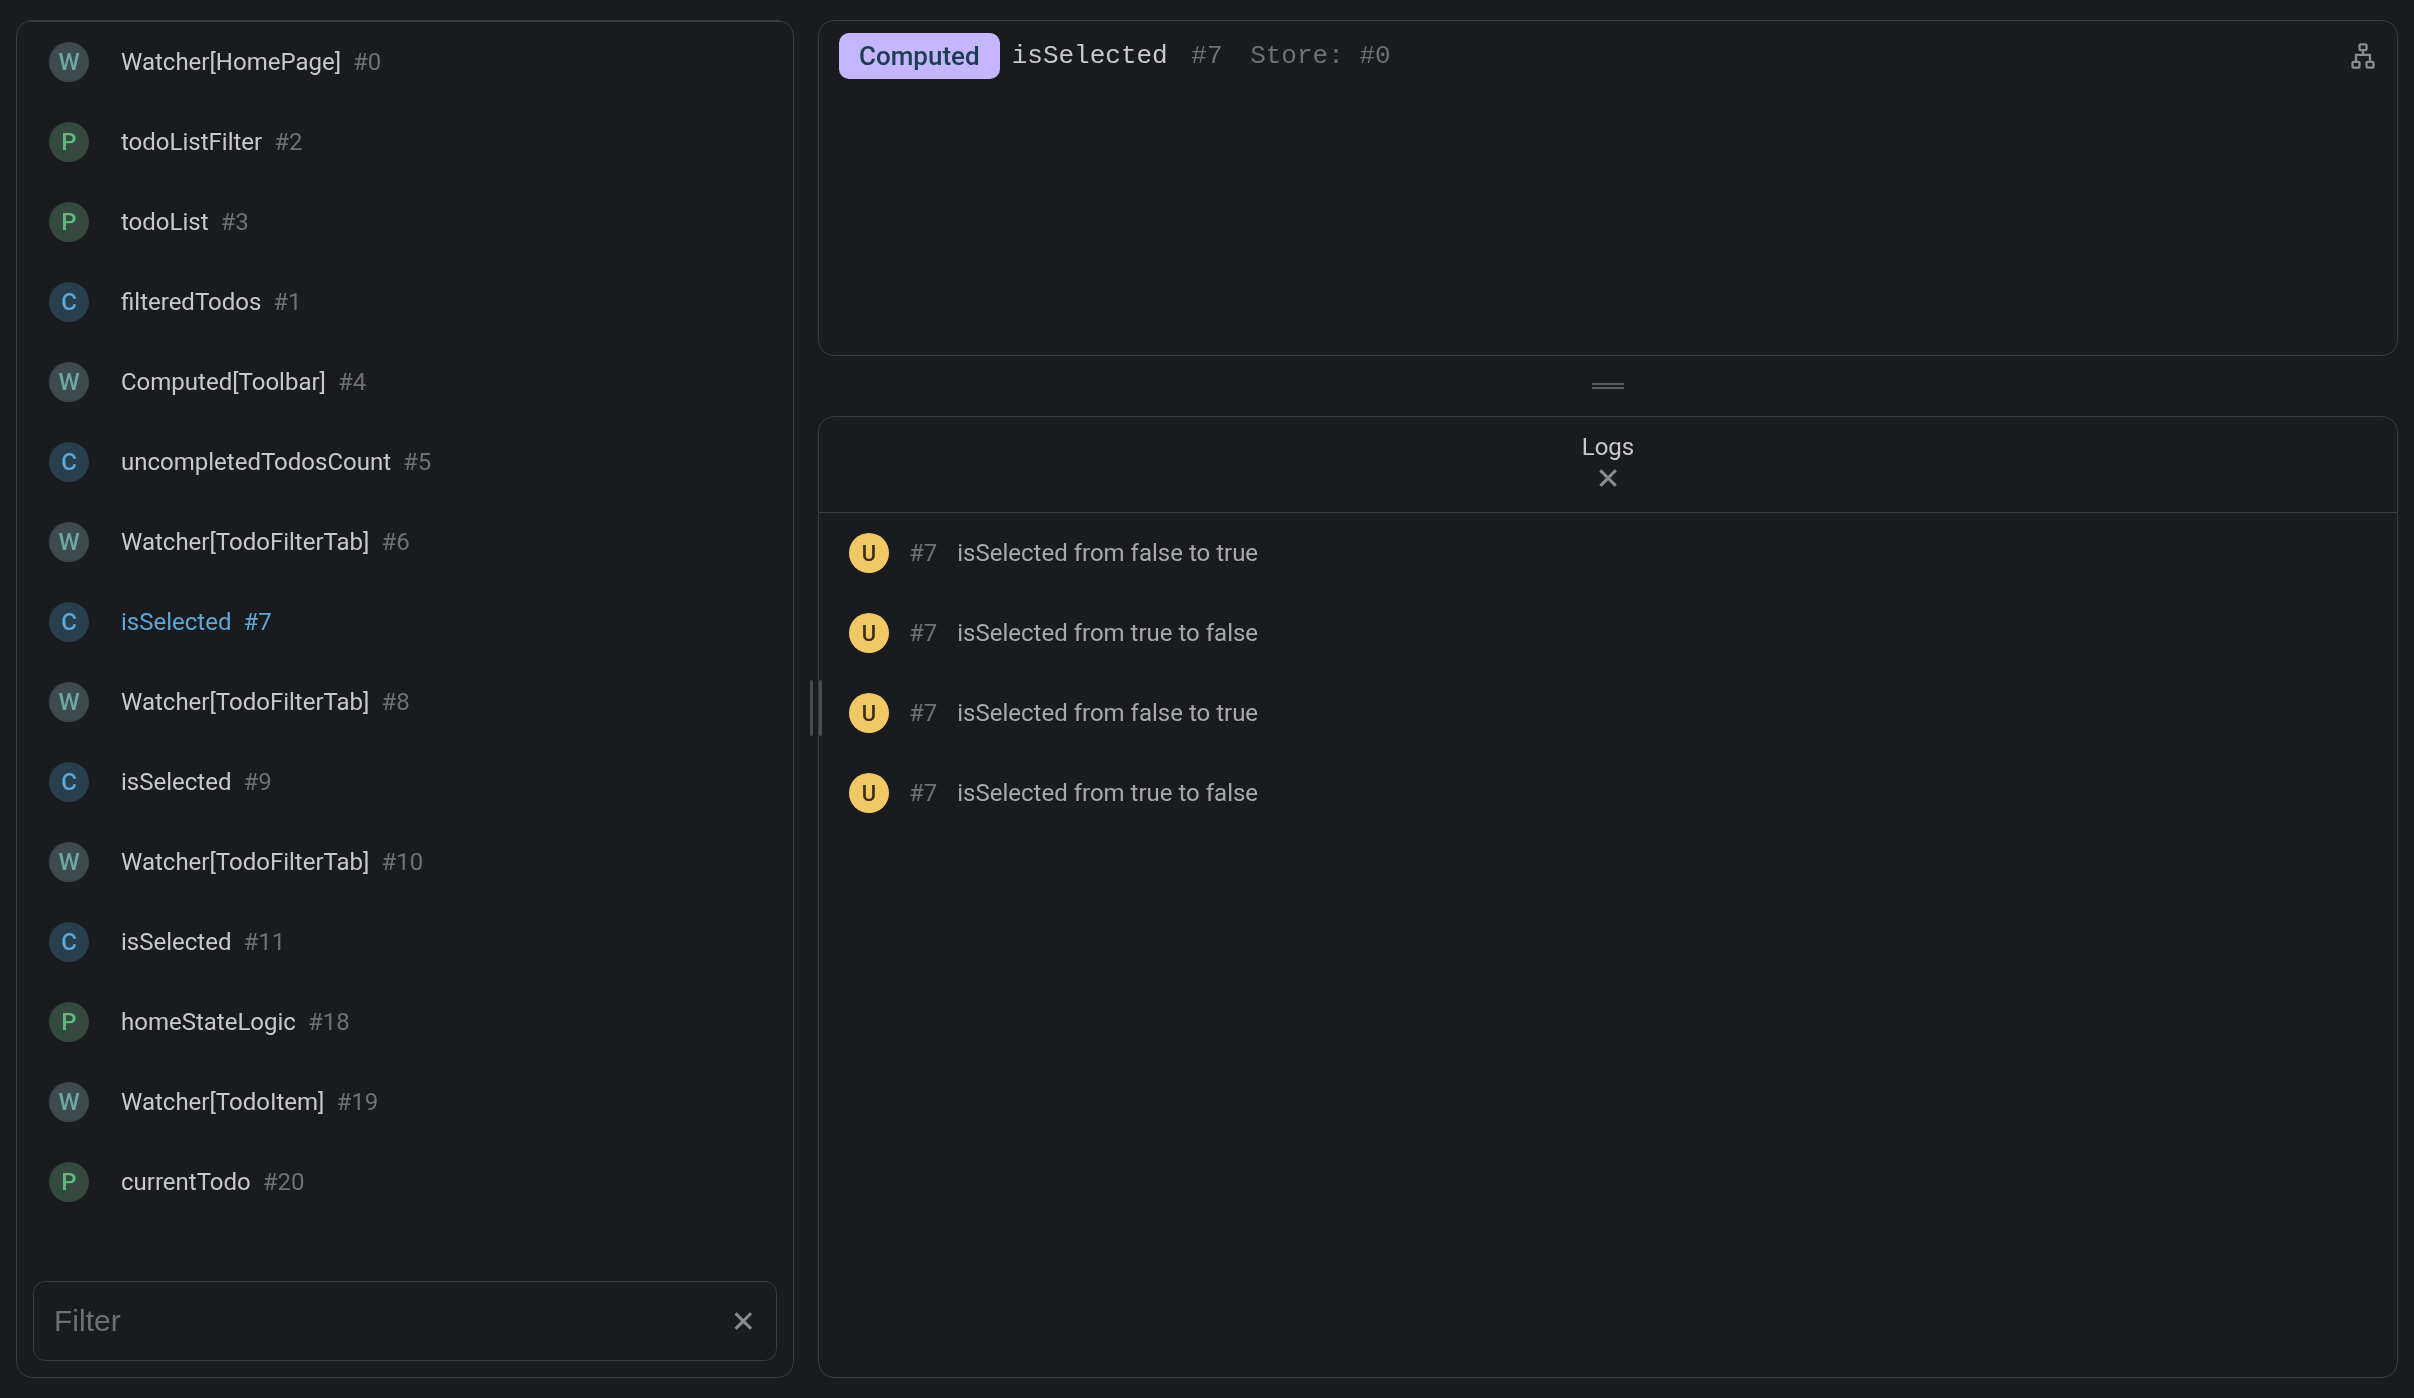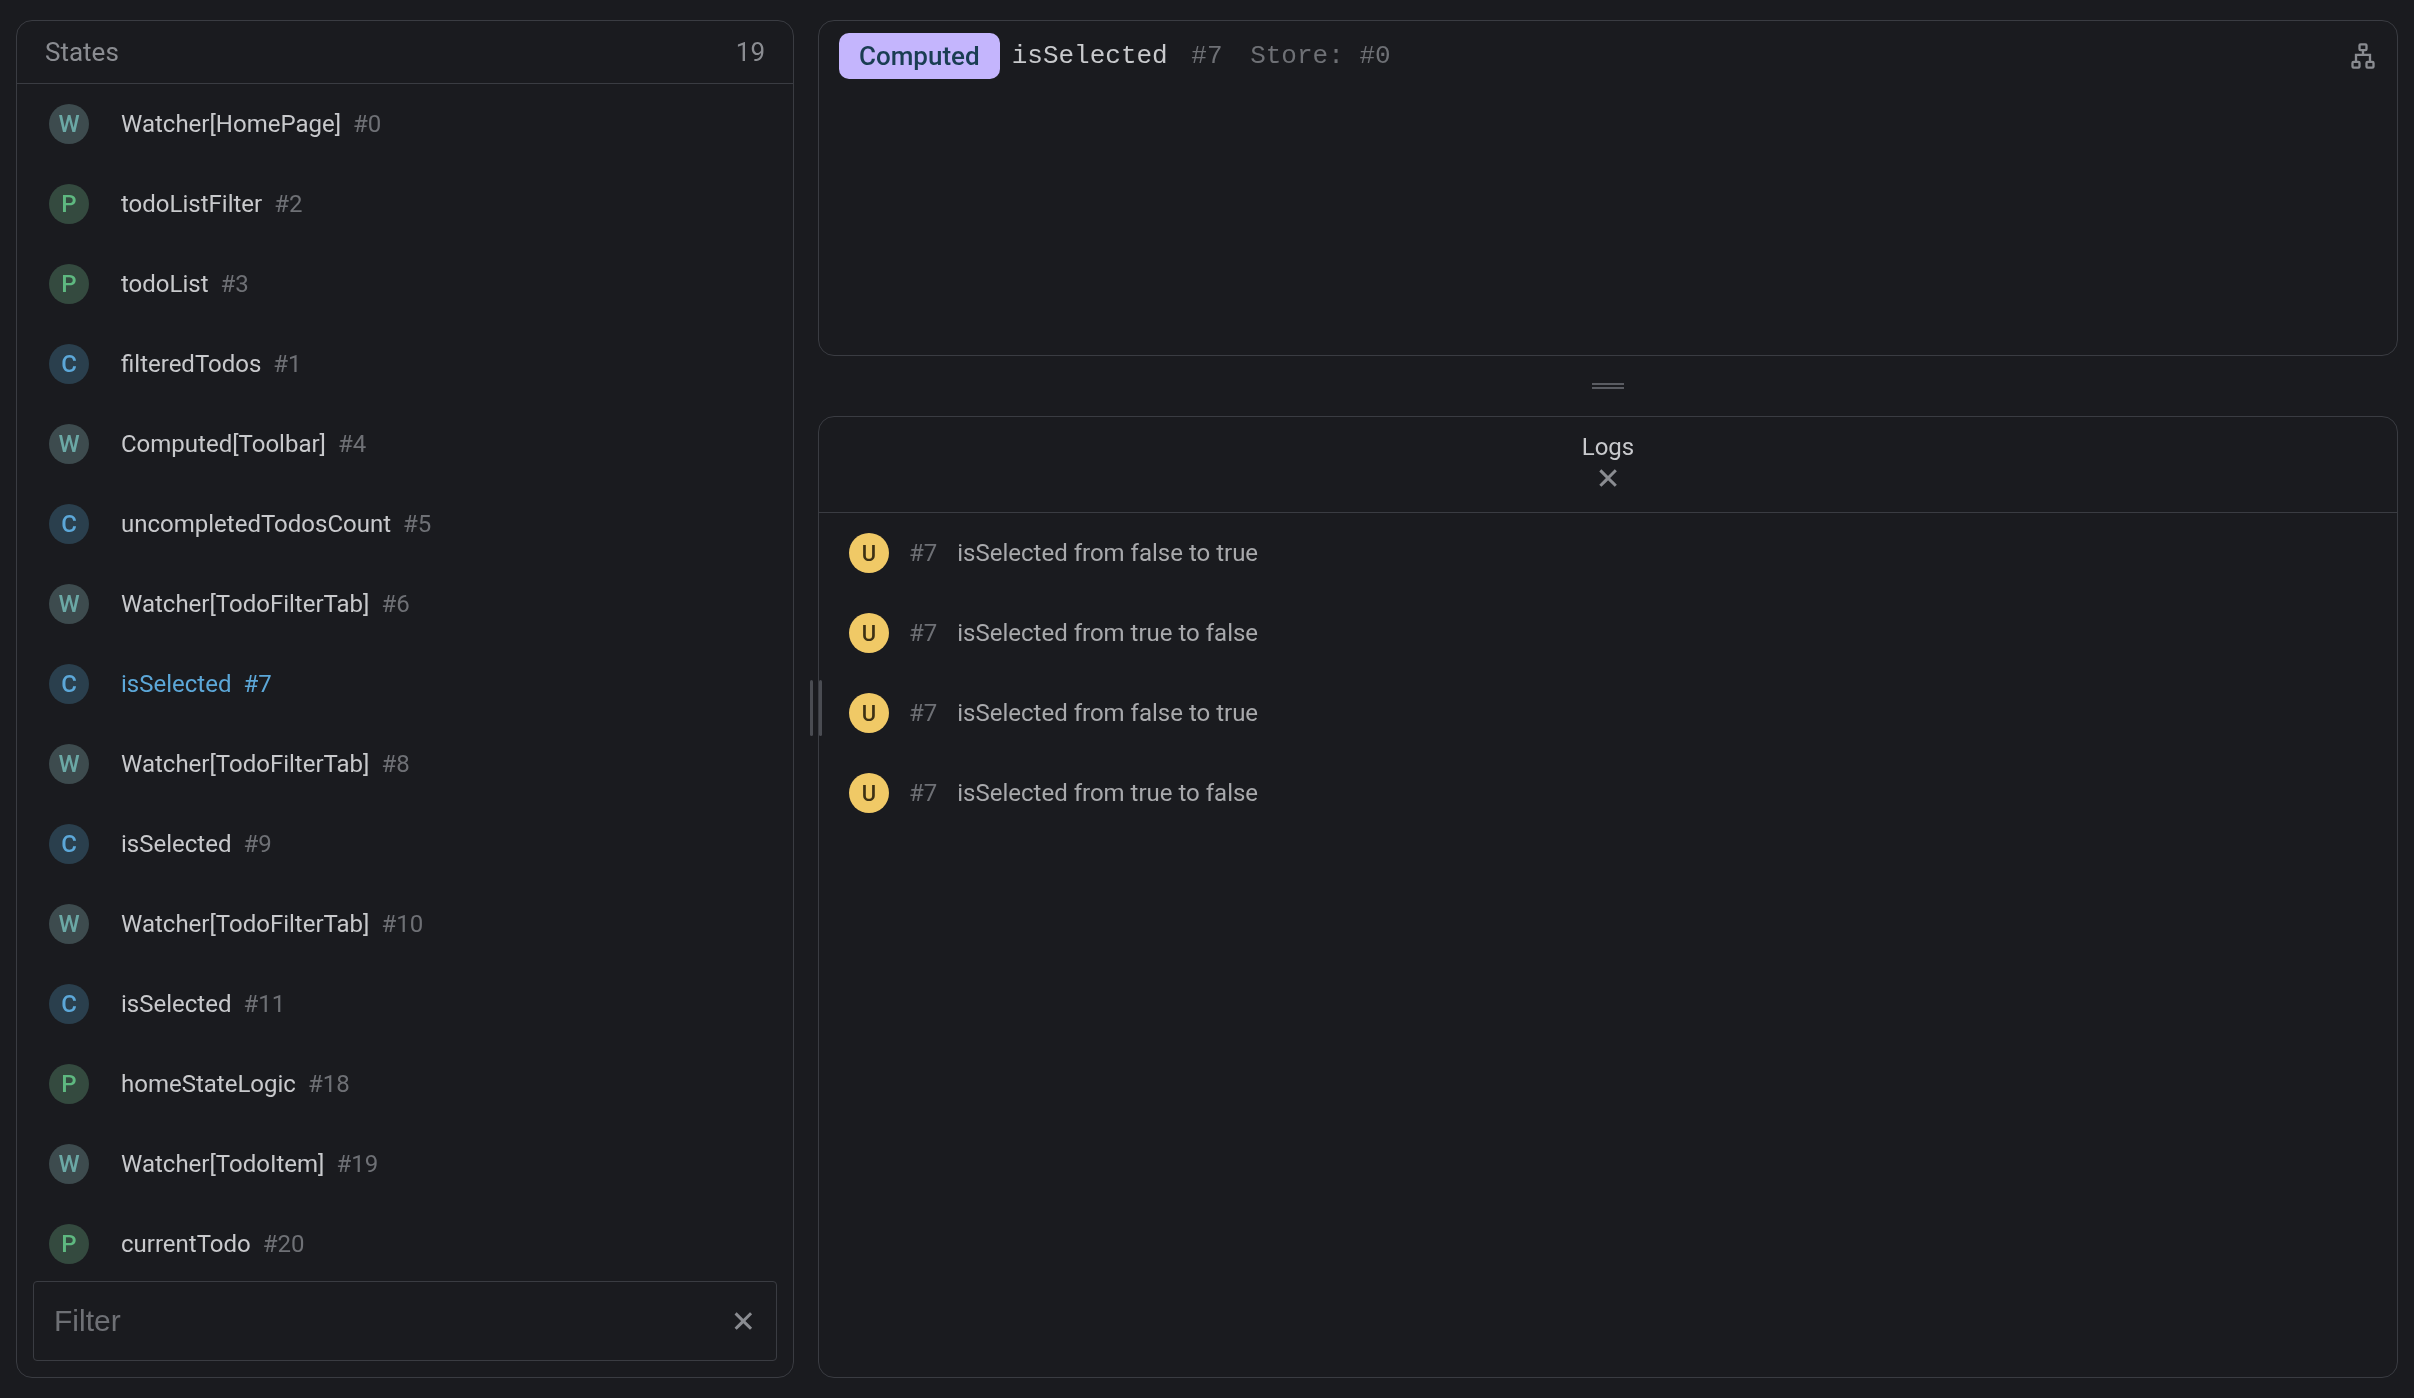--- a/index.html
+++ b/index.html
@@ -86,21 +86,21 @@
     .badge-c { background: #2a3f4d; color: #5ca7d8; }
     .state-item.selected .state-badge.badge-c { background: #2a3f4d; color: #5ca7d8; }
     .state-label { color: #c8c9cc; }
     .state-id { color: #6e7075; margin-left: 12px; }
     .filter-row {
       padding: 16px;
     }
     .filter-input-wrap {
       position: relative;
       border: 1px solid #3a3c42;
-      border-radius: 4px;
+      border-radius: 12px;
       height: 80px;
       display: flex;
       align-items: center;
       padding: 15px 20px;
     }
     .filter-input {
       background: transparent;
       border: none;
       outline: none;
       color: #c8c9cc;
@@ -206,24 +206,20 @@
       display: flex;
       gap: 6px;
     }
   </style>
 </head>
 <body>
 
 <div class="container">
 
   <div class="panel left-panel">
-    <div class="panel-header">
-      <span>States</span>
-      <span class="count">19</span>
-    </div>
     <div class="states-list" id="states-list">
         <div class="state-item">
           <div class="state-badge badge-w">W</div>
           <span><span class="state-label">Watcher[HomePage]</span><span class="state-id">#0</span></span>
         </div>
         <div class="state-item">
           <div class="state-badge badge-p">P</div>
           <span><span class="state-label">todoListFilter</span><span class="state-id">#2</span></span>
         </div>
         <div class="state-item">

